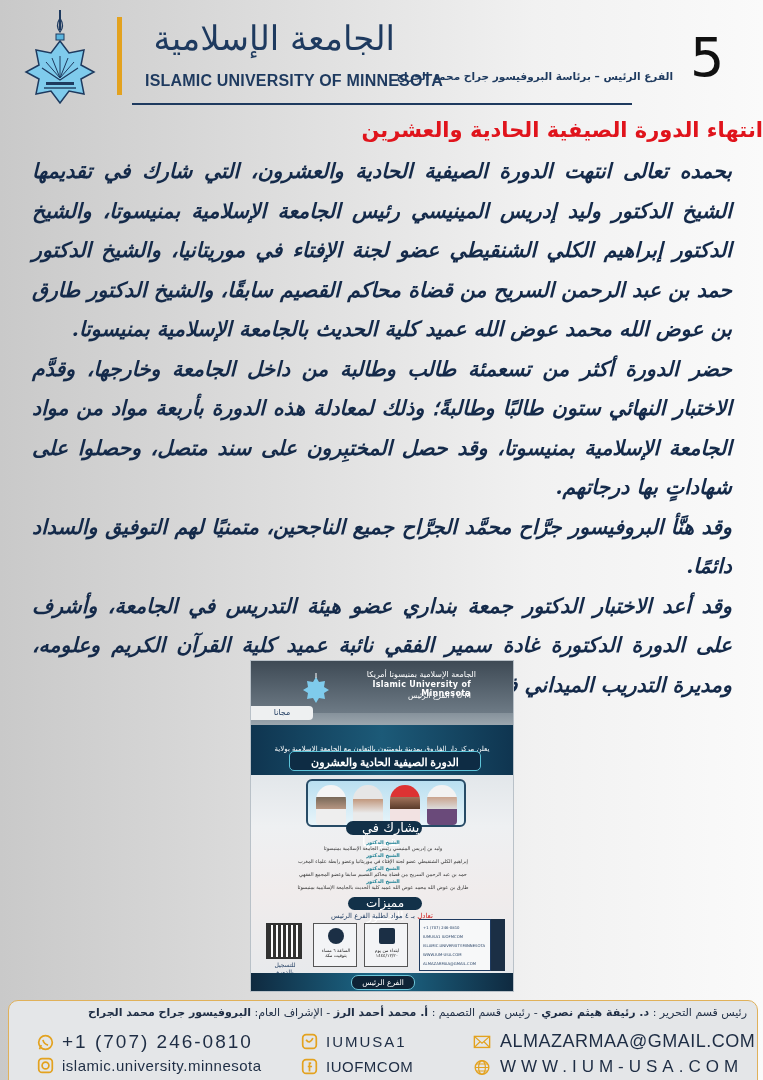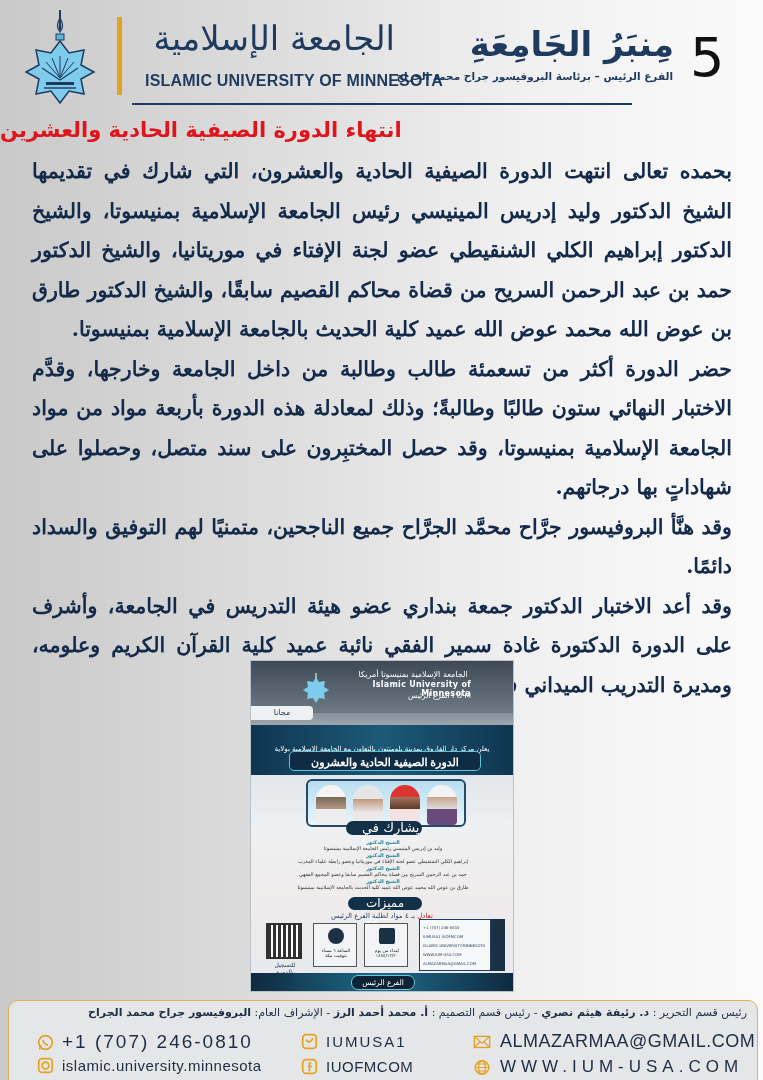--- a/index.html
+++ b/index.html
@@ -31,40 +31,40 @@
     position: absolute; left: 405px; top: 70px; width: 268px; direction: rtl; text-align: right;
     font-family: "DejaVu Sans", sans-serif; font-weight: bold; font-size: 10.5px; color: #1e3a5f; white-space: nowrap;
   }
   .issue-number {
     position: absolute; left: 690px; top: 28px; font-family: "DejaVu Sans", sans-serif;
     font-size: 54px; color: #111; line-height: 60px;
   }
   .header-rule { position: absolute; left: 132px; top: 103px; width: 500px; height: 2px; background: #1e3a5f; }
 
   .article-title {
-    position: absolute; left: 0; top: 113px; width: 763px; text-align: left; direction: rtl;
+    position: absolute; left: 0; top: 113px; width: 763px; text-align: right; direction: rtl;
     font-family: "DejaVu Sans", sans-serif; font-weight: bold; font-size: 21px; color: #e0141c; line-height: 34px;
   }
   .article-body {
     position: absolute; left: 32px; top: 152px; width: 700px; direction: rtl; text-align: justify;
     font-family: "DejaVu Serif", serif; font-weight: bold; font-size: 20.5px; line-height: 39.5px; color: #142a4a;
   }
-  .article-body p { text-align-last: right; }
+  .article-body p { text-align-last: right; font-style: italic; }
 
   .poster {
     position: absolute; left: 250px; top: 660px; width: 264px; height: 332px;
     background: linear-gradient(180deg, #4d5a66 0%, #7a8791 14%, #dfe4e8 30%, #eef0f2 50%, #f0ecec 70%, #e6e9ec 100%);
     overflow: hidden; border: 1px solid #b9c1c8;
   }
   .poster-header {
     position: absolute; left: 0; top: 0; width: 100%; height: 52px;
     background: linear-gradient(180deg, #3e4a55, #6d7a85);
   }
   .poster-logo { position: absolute; left: 52px; top: 12px; width: 26px; height: 30px; }
-  .poster-uni-ar { position: absolute; left: 92px; top: 9px; width: 140px; font-size: 8px; color: #fff; direction: rtl; text-align: center; font-family: "DejaVu Sans", sans-serif; }
+  .poster-uni-ar { position: absolute; left: 85px; top: 9px; width: 140px; font-size: 8px; color: #fff; direction: rtl; text-align: right; font-family: "DejaVu Sans", sans-serif; }
   .poster-uni-en { position: absolute; left: 80px; top: 19px; width: 140px; font-size: 8px; color: #fff; text-align: right; font-family: "DejaVu Sans", sans-serif; font-weight: bold; letter-spacing: 0.3px; }
   .poster-branch { position: absolute; left: 80px; top: 30px; width: 140px; font-size: 7.5px; color: #fff; direction: rtl; font-family: "DejaVu Sans", sans-serif; }
   .poster-free { position: absolute; left: 0; top: 45px; width: 62px; height: 14px; background: #eef0f1; color: #1e3a5f; font-size: 8px; text-align: center; line-height: 14px; font-family: "DejaVu Sans", sans-serif; border-radius: 0 4px 4px 0; }
   .poster-announce {
     position: absolute; left: 0; top: 64px; width: 100%; height: 50px;
     background: linear-gradient(90deg, #0f3550, #1c5a78, #0f3550);
     color: #fff; direction: rtl; text-align: center; font-family: "DejaVu Sans", sans-serif;
   }
   .poster-announce .line1 { font-size: 7px; padding-top: 20px; }
   .poster-announce .line2 { font-size: 12px; }
@@ -130,21 +130,20 @@
     <rect x="32" y="26" width="8" height="6" fill="#5bb5de" stroke="#1e3a5f" stroke-width="1"></rect>
     <polygon points="36,33 45,45 60,42 57,57 70,64 57,71 60,86 45,83 36,95 27,83 12,86 15,71 2,64 15,57 12,42 27,45" fill="#7fcbec" stroke="#1e3a5f" stroke-width="1.5"></polygon>
     <path d="M18 60 Q36 72 36 72 Q36 72 54 60" fill="none" stroke="#1e3a5f" stroke-width="1.2"></path>
     <path d="M22 54 L36 70 L50 54 M28 50 L36 70 L44 50 M36 48 L36 70" stroke="#1e3a5f" stroke-width="1" fill="none"></path>
     <rect x="22" y="74" width="28" height="3" fill="#1e3a5f"></rect>
     <rect x="20" y="79" width="32" height="2" fill="#1e3a5f" opacity="0.7"></rect>
   </svg>
   <div class="gold-bar"></div>
   <div class="uni-arabic">الجامعة الإسلامية بمينيسوتا</div>
   <div class="uni-english">ISLAMIC UNIVERSITY OF MINNESOTA</div>
-  <div class="mag-title">مِنبَرُ الجَامِعَةِ</div>
   <div class="mag-subtitle">الفرع الرئيس – برئاسة البروفيسور جراح محمد الجراح</div>
   <div class="issue-number">5</div>
   <div class="header-rule"></div>
 </div>
 
 <h1 class="article-title">انتهاء الدورة الصيفية الحادية والعشرين</h1>
 <div class="article-body">
   <p>بحمده تعالى انتهت الدورة الصيفية الحادية والعشرون، التي شارك في تقديمها الشيخ الدكتور وليد إدريس المينيسي رئيس الجامعة الإسلامية بمنيسوتا، والشيخ الدكتور إبراهيم الكلي الشنقيطي عضو لجنة الإفتاء في موريتانيا، والشيخ الدكتور حمد بن عبد الرحمن السريح من قضاة محاكم القصيم سابقًا، والشيخ الدكتور طارق بن عوض الله محمد عوض الله عميد كلية الحديث بالجامعة الإسلامية بمنيسوتا.</p>
   <p>حضر الدورة أكثر من تسعمئة طالب وطالبة من داخل الجامعة وخارجها، وقدَّم الاختبار النهائي ستون طالبًا وطالبةً؛ وذلك لمعادلة هذه الدورة بأربعة مواد من مواد الجامعة الإسلامية بمنيسوتا، وقد حصل المختبِرون على سند متصل، وحصلوا على شهاداتٍ بها درجاتهم.</p>
   <p>وقد هنَّأ البروفيسور جرَّاح محمَّد الجرَّاح جميع الناجحين، متمنيًا لهم التوفيق والسداد دائمًا.</p>

